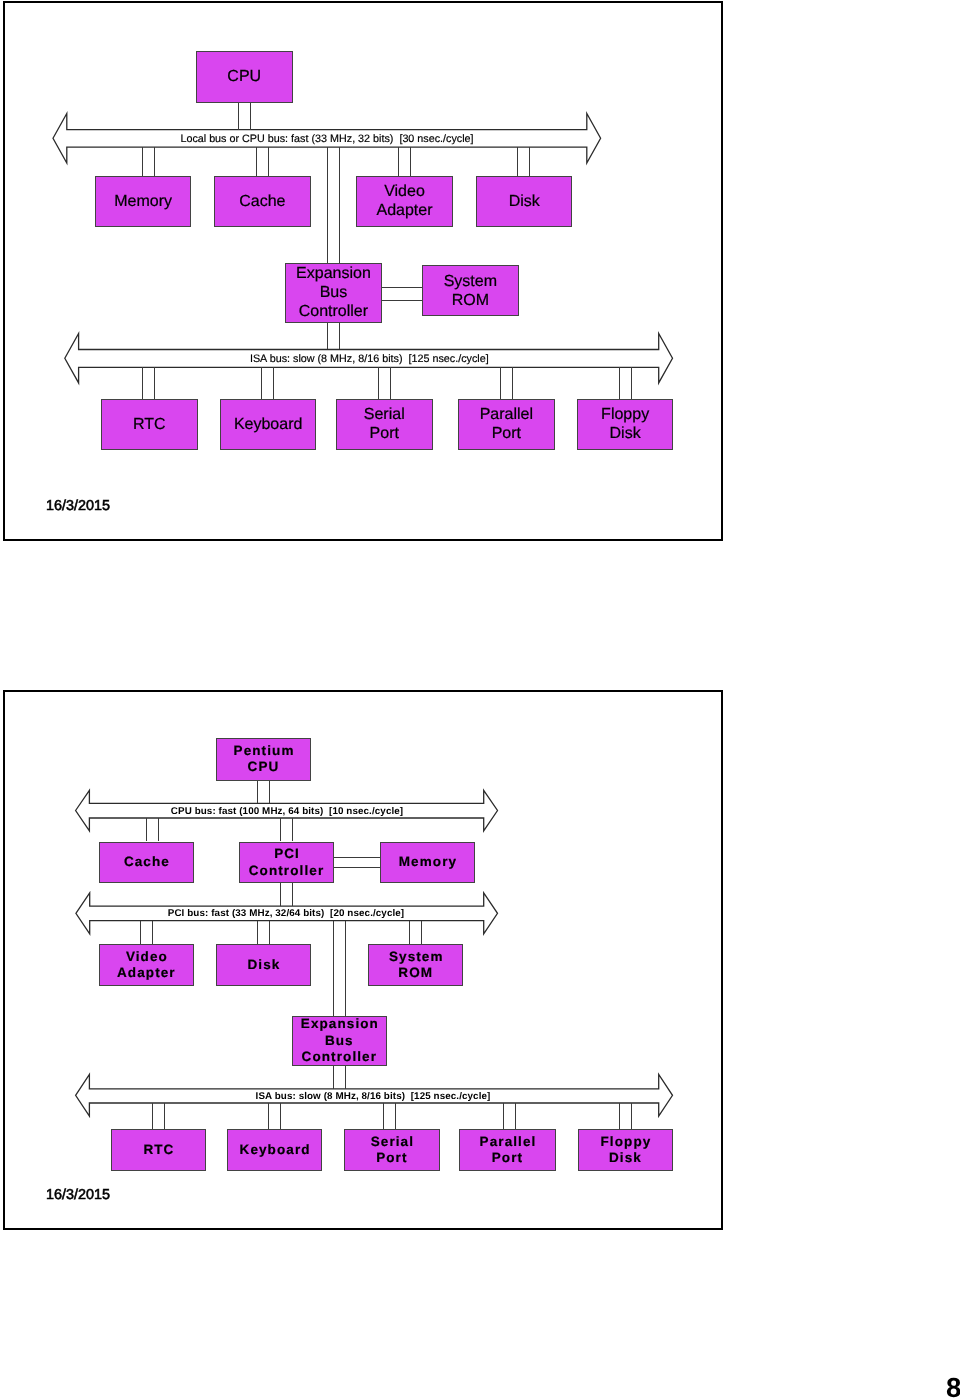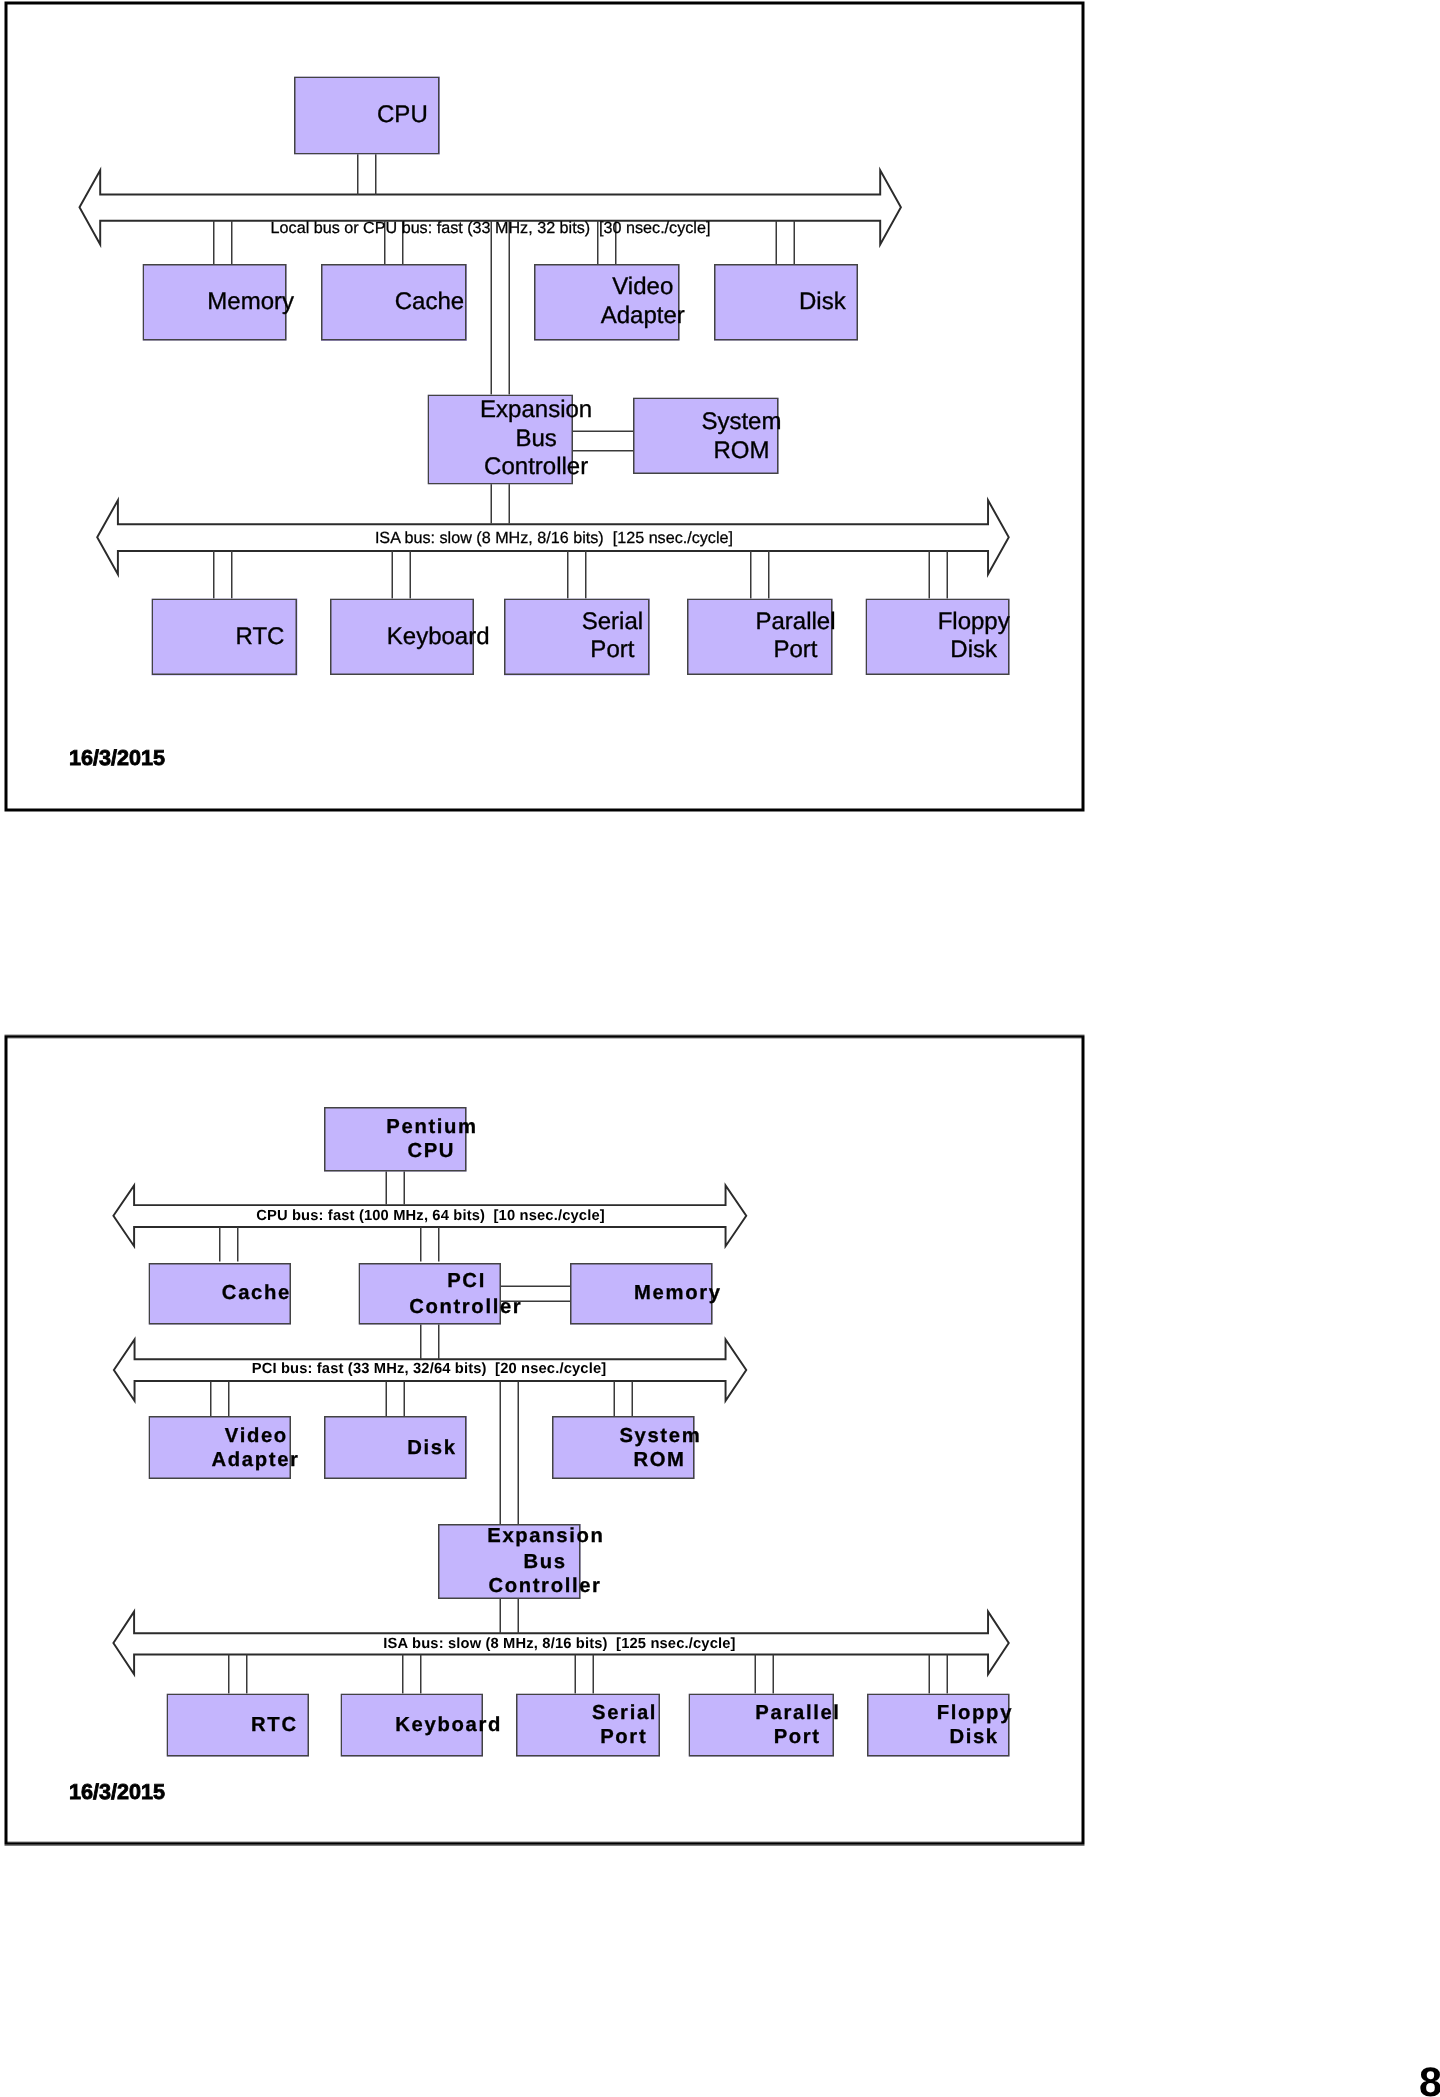--- a/index.html
+++ b/index.html
@@ -7,41 +7,41 @@
   body{width:960px;height:1398px;position:relative;overflow:hidden;
        font-family:"Liberation Sans",sans-serif;color:#000;
        -webkit-font-smoothing:antialiased;text-rendering:geometricPrecision;}
   .stage,.pagenum,.box,.date{will-change:transform;}
   .slide{position:absolute;border:2px solid #000;box-sizing:border-box;background:transparent;}
   #slide1{left:2.5px;top:0.6px;width:720.5px;height:540px;}
   #slide2{left:2.5px;top:689.6px;width:720.5px;height:540.25px;}
   .stage{position:absolute;left:0;top:0;width:960px;height:1398px;}
   .box{position:absolute;border:1px solid #434343;box-sizing:border-box;
        display:flex;align-items:center;justify-content:center;text-align:center;
-       background:#c4b5fd;z-index:3;white-space:pre-line;padding-left:48px;}
+       background:#d946ef;z-index:3;white-space:pre-line;}
   .s1box{font-size:16px;line-height:19px;-webkit-text-stroke:0.22px #000;}
   .s2box{font-size:13.5px;line-height:16.5px;letter-spacing:1.1px;text-indent:1.1px;font-weight:bold;-webkit-text-stroke:0.2px #000;}
-  .date{position:absolute;font-size:14.4px;font-weight:bold;z-index:5;-webkit-text-stroke:0.55px #000;}
+  .date{position:absolute;font-size:14.4px;font-weight:normal;z-index:5;-webkit-text-stroke:0.55px #000;}
   .buslabel{position:absolute;z-index:4;text-align:center;white-space:pre;}
   .s1lab{font-size:10.77px;-webkit-text-stroke:0.18px #000;}
   .s2lab{font-size:9.82px;font-weight:bold;letter-spacing:0.1px;}
   .conn{position:absolute;z-index:2;background:#3a3a3a;}
   .pagenum{position:absolute;font-weight:bold;font-size:27.5px;z-index:5;}
   svg.arrow{position:absolute;z-index:1;overflow:visible;}
 </style>
 </head>
 <body>
 
 <div id="slide1" class="slide"></div>
 <div class="stage">
     <div class="box s1box" style="left:196px;top:51px;width:96.50px;height:51.50px;">CPU</div>
     <svg class="arrow" style="left:0px;top:0px;width:960px;height:1398px;" viewBox="0 0 960 1398">
       <polygon points="53.0,138.2 66.8,113.5 66.8,129.6 586.8,129.6 586.8,113.5 600.6,138.2 586.8,163.0 586.8,147.2 66.8,147.2 66.8,163.0" fill="#ffffff" stroke="#2b2b2b" stroke-width="1.3" stroke-linejoin="miter"></polygon>
     </svg>
-    <div class="buslabel s1lab" style="left:327px;top:152px;transform:translate3d(-50%,-50%,0);">Local bus or CPU bus: fast (33 MHz, 32 bits)  [30 nsec./cycle]</div>
+    <div class="buslabel s1lab" style="left:327px;top:139.0px;transform:translate3d(-50%,-50%,0);">Local bus or CPU bus: fast (33 MHz, 32 bits)  [30 nsec./cycle]</div>
     <div class="conn" style="left:237.8px;top:101.5px;width:1px;height:28.099999999999994px;"></div>
     <div class="conn" style="left:249.8px;top:101.5px;width:1px;height:28.099999999999994px;"></div>
     <div class="box s1box" style="left:94.75px;top:176px;width:96.25px;height:50.60px;">Memory</div>
     <div class="conn" style="left:142.2px;top:147.2px;width:1px;height:28.80000000000001px;"></div>
     <div class="conn" style="left:154.2px;top:147.2px;width:1px;height:28.80000000000001px;"></div>
     <div class="box s1box" style="left:213.8px;top:176px;width:96.60px;height:50.60px;">Cache</div>
     <div class="conn" style="left:255.60000000000002px;top:147.2px;width:1px;height:28.80000000000001px;"></div>
     <div class="conn" style="left:267.6px;top:147.2px;width:1px;height:28.80000000000001px;"></div>
     <div class="box s1box" style="left:356.3px;top:176px;width:97.00px;height:50.60px;">Video
 Adapter</div>

